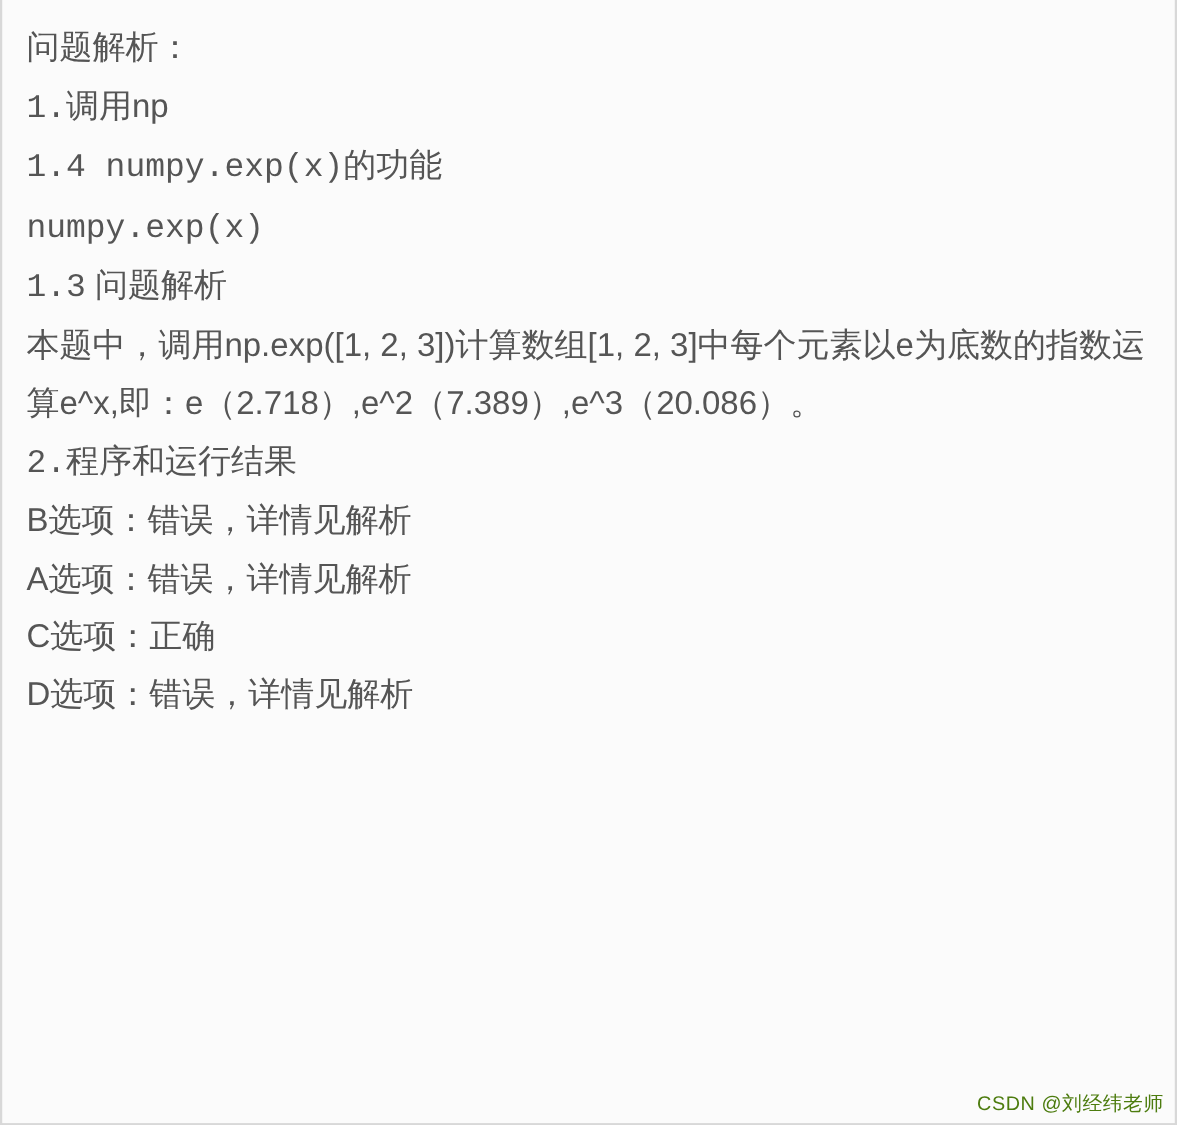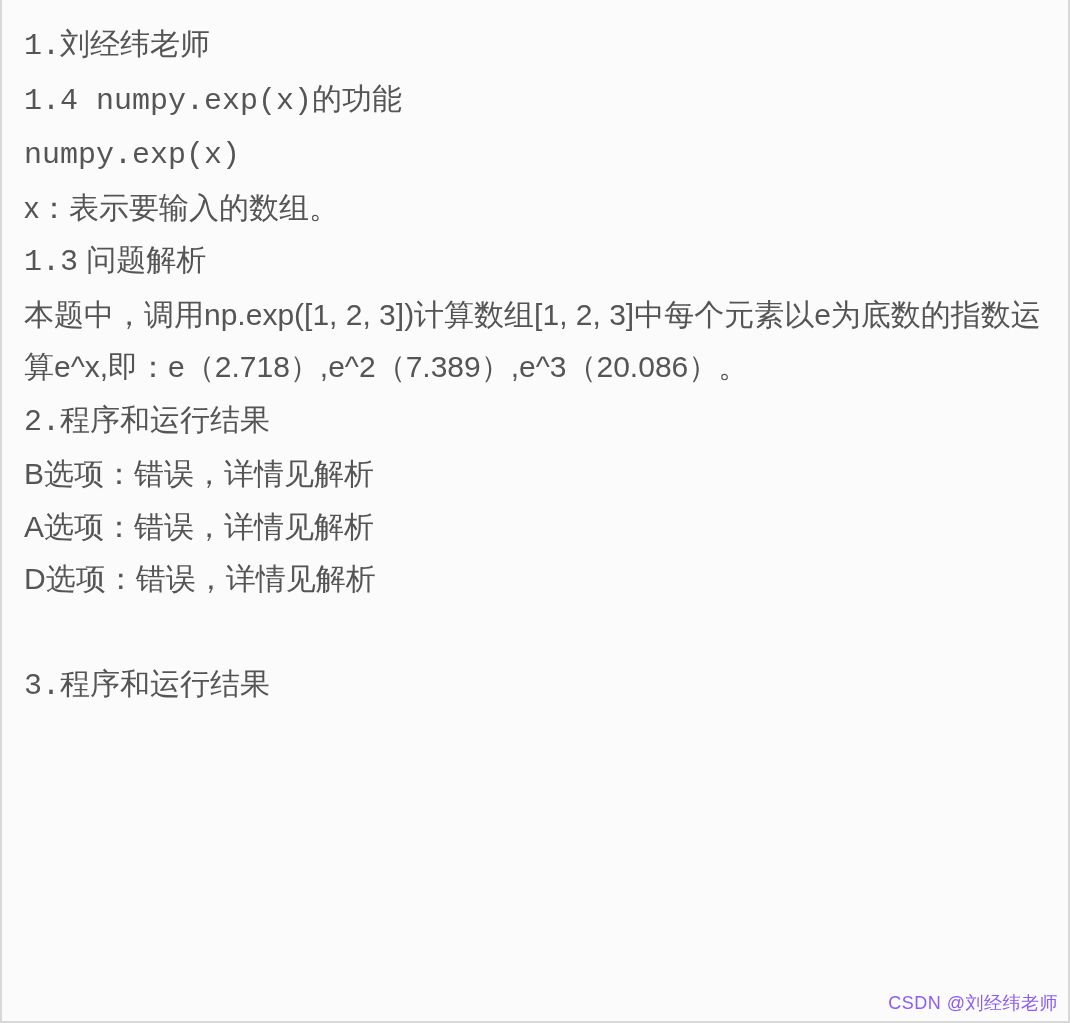--- a/index.html
+++ b/index.html
@@ -21,64 +21,62 @@
     line-height:1.75;
     letter-spacing:0px;
   }
   .content p{margin:0;}
   .mono{font-family:Consolas,"Courier New",monospace;font-size:30px;color:#555555;}
   .watermark{
     position:absolute;
     right:10px;
     bottom:6px;
     font-size:18px;
-    color:#8b5cf6;
+    color:#4d7c0f;
     font-family:"Microsoft YaHei",Arial,sans-serif;
     letter-spacing:0.5px;
   }
 </style>
 </head>
 <body>
 
 <div class="page">
   <div class="content">
 
+    <p>问题解析：</p>
 
     <p>
-      <span class="mono">1.</span><span>刘经纬老师</span>
+      <span class="mono">1.</span><span>调用np</span>
     </p>
 
     <p>
       <span class="mono">1.4 numpy.exp(x)</span><span>的功能</span>
     </p>
 
 
 
     <p>
       <span class="mono">numpy.exp(x)</span>
     </p>
 
-    <p>x：表示要输入的数组。</p>
 
     <p>
       <span class="mono">1.3</span><span> 问题解析</span>
     </p>
 
     <p>本题中，调用np.exp([1, 2, 3])计算数组[1, 2, 3]中每个元素以e为底数的指数运算e^x,即：e（2.718）,e^2（7.389）,e^3（20.086）。</p>
 
     <p>
       <span class="mono">2.</span><span>程序和运行结果</span>
     </p>
 
     <p>B选项：错误，详情见解析</p>
     <p>A选项：错误，详情见解析</p>
+    <p>C选项：正确</p>
     <p>D选项：错误，详情见解析</p>
 
     <p>&nbsp;</p>
 
-    <p>
-      <span class="mono">3.</span><span>程序和运行结果</span>
-    </p>
 
   </div>
 
   <div class="watermark">CSDN @刘经纬老师</div>
 </div>
 
 </body></html>

